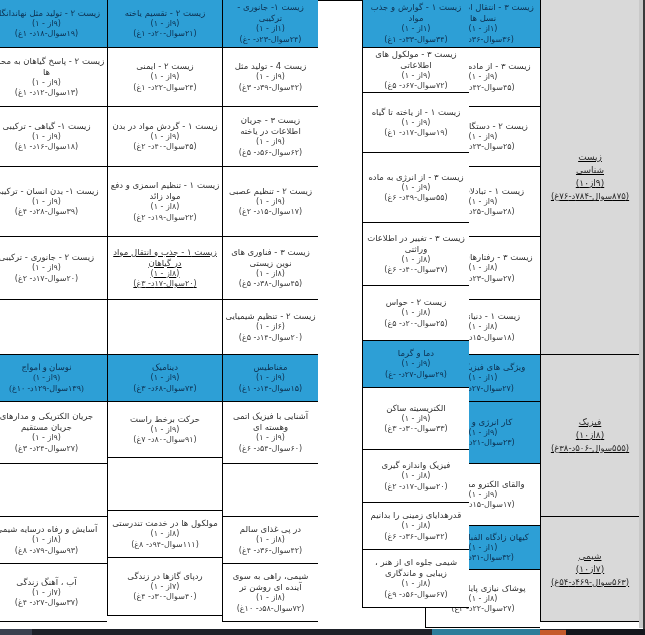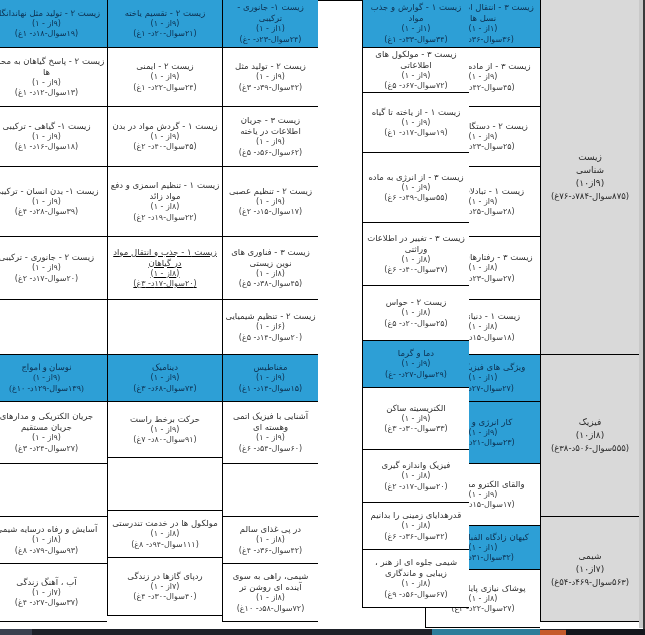--- a/index.html
+++ b/index.html
@@ -24,21 +24,21 @@
   .cell.hl .t,.cell.hl .a,.cell.hl .q{color:#0d3050;}
   .cell.empty{background:#ffffff;}
   
   .cat{
     position:absolute;left:540px;top:0;width:99px;box-sizing:border-box;
     border-left:1px solid #000;background:#d9d9d9;
   }
   .cat-sec{
     box-sizing:border-box;border-bottom:1px solid #000;
     display:flex;flex-direction:column;align-items:center;justify-content:center;
-    direction:rtl;text-align:center;padding:0 24px;
+    direction:rtl;text-align:center;padding:0 24px;text-decoration:underline;
   }
   .cat-label{font-size:9px;line-height:13px;color:#2b2b2b;}
   .cat-counts{font-size:8.5px;line-height:13px;color:#2b2b2b;}
   
   .edge-gray{position:absolute;left:639px;top:0;width:4px;height:628px;background:#c9c9c9;}
   .edge-dark{position:absolute;left:643px;top:0;width:2px;height:635px;background:#3a3a3a;}
   
   .bottombar{position:absolute;left:0;top:629px;width:645px;height:6px;background:#1e2128;}
   .bar-seg-left{position:absolute;left:0;top:629px;width:32px;height:6px;background:#3a414f;}
   .bar-seg-blue{position:absolute;left:432px;top:629px;width:108px;height:6px;background:#2d7d9a;}
@@ -235,21 +235,21 @@
     <div class="col" style="left: 222px; width: 96px;">
       <div class="cell hl" style="height: 48px;">
         <div class="inner">
           <div class="t">زیست ۱- جانوری - ترکیبی</div>
           <div class="a">(۱از - ۱)</div>
           <div class="q">(۲۴سوال-۲۳د- -غ)</div>
         </div>
       </div>
       <div class="cell" style="height: 59px;">
         <div class="inner">
-          <div class="t">زیست ۲ - تولید مثل</div>
+          <div class="t">زیست 4 - تولید مثل</div>
           <div class="a">(۹از - ۱)</div>
           <div class="q">(۴۲سوال-۳۹د- ۳غ)</div>
         </div>
       </div>
       <div class="cell" style="height: 60px;">
         <div class="inner">
           <div class="t">زیست ۳ - جریان اطلاعات در یاخته</div>
           <div class="a">(۹از - ۱)</div>
           <div class="q">(۶۲سوال-۵۶د- ۵غ)</div>
         </div>

